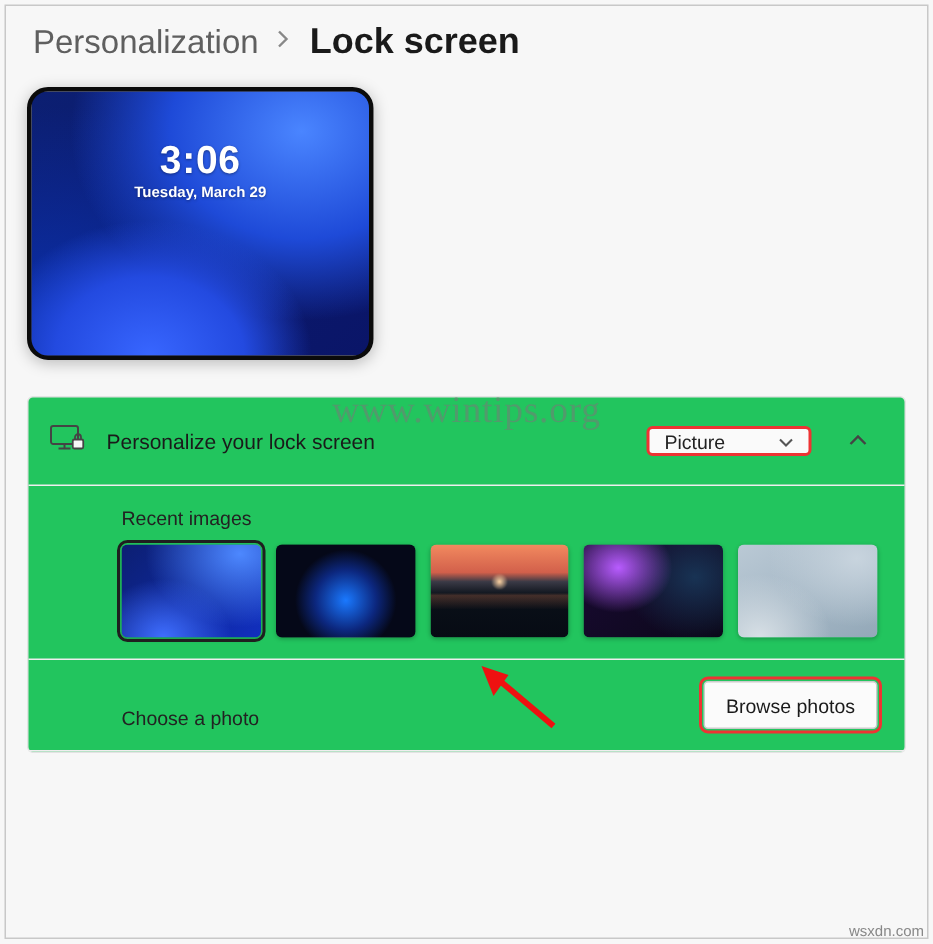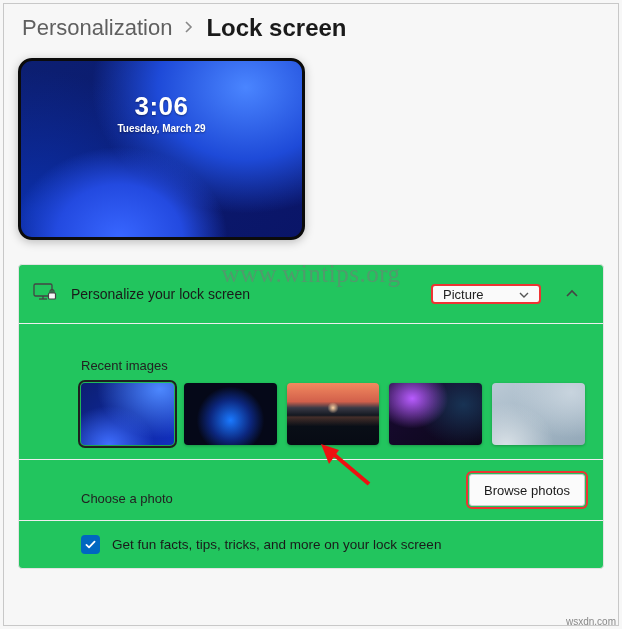--- a/index.html
+++ b/index.html
@@ -28,21 +28,21 @@
     font-weight: 400;
   }
   .crumb-chevron { color: #888; font-size: 16px; }
   .crumb-current {
     font-size: 24px;
     font-weight: 650;
     color: #1a1a1a;
   }
 
   .preview {
-    width: 287px;
+    width: 231px;
     height: 182px;
     border-radius: 14px;
     background:
       radial-gradient(180px 150px at 35% 100%, #3866ff 0%, #234ae0 35%, rgba(0,0,0,0) 60%),
       radial-gradient(220px 180px at 80% 15%, #4a85ff 0%, #1e4ad8 40%, rgba(0,0,0,0) 70%),
       radial-gradient(230px 200px at 5% 85%, #0b2fa9 0%, rgba(0,0,0,0) 70%),
       linear-gradient(135deg, #0c1f72 0%, #0a1568 100%);
     border: 3px solid #0b0b0b;
     position: relative;
     box-shadow: 0 2px 10px rgba(0,0,0,.25);
@@ -114,21 +114,20 @@
 
   .section {
     padding: 14px 18px 14px 62px;
     border-bottom: 1px solid #eee;
   }
   .section.last { border-bottom: none; }
   .sec-label {
     font-size: 13px;
     color: #222;
     margin-bottom: 10px;
-    margin-top: 20px;
   }
   .thumbs {
     display: flex;
     gap: 10px;
   }
   .thumb {
     width: 94px;
     height: 62px;
     border-radius: 4px;
     cursor: pointer;
@@ -298,28 +297,20 @@
       </div>
     </div>
 
     <div class="section">
       <div class="choose-row">
         <div class="sec-label" style="margin:0">Choose a photo</div>
         <div class="browse-btn">Browse photos</div>
       </div>
     </div>
 
-    <div class="check-row section last" style="border-bottom:none">
-      <div class="cbox">
-        <svg viewBox="0 0 16 16">
-            <path d="M3 8.5 L6.2 11.5 L13 4.5" fill="none" stroke="#fff" stroke-width="2.2" stroke-linecap="round" stroke-linejoin="round"></path>
-          </svg>
-      </div>
-      <div style="font-size:13.5px;color:#1a1a1a">Get fun facts, tips, tricks, and more on your lock screen</div>
-    </div>
 
   </div>
 </div>
 
 <div class="watermark">www.wintips.org</div>
 
 <svg class="arrow" width="55" height="45" viewBox="0 0 55 45">
   <line x1="50" y1="40" x2="12" y2="8" stroke="#e11" stroke-width="4"></line>
   <polygon points="2,0 20,6 10,20" fill="#e11"></polygon>
 </svg>

